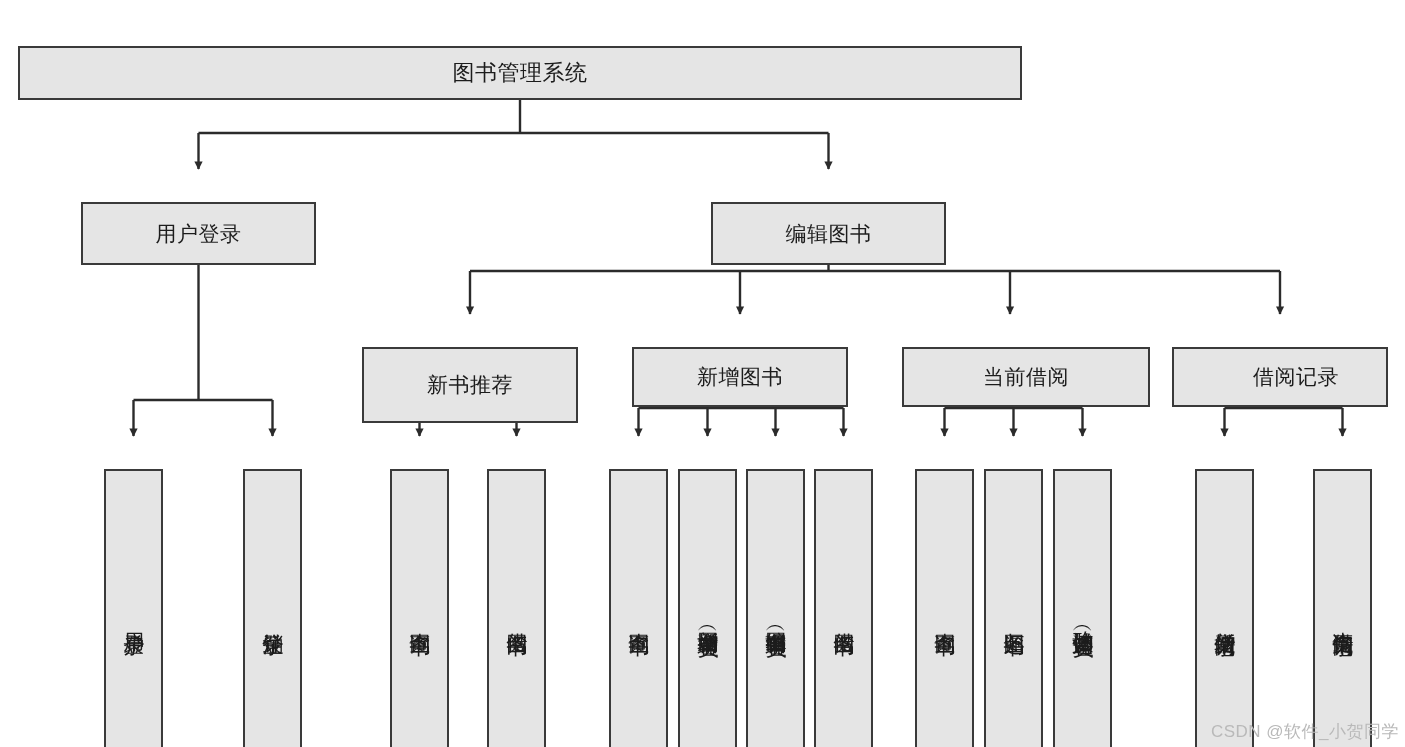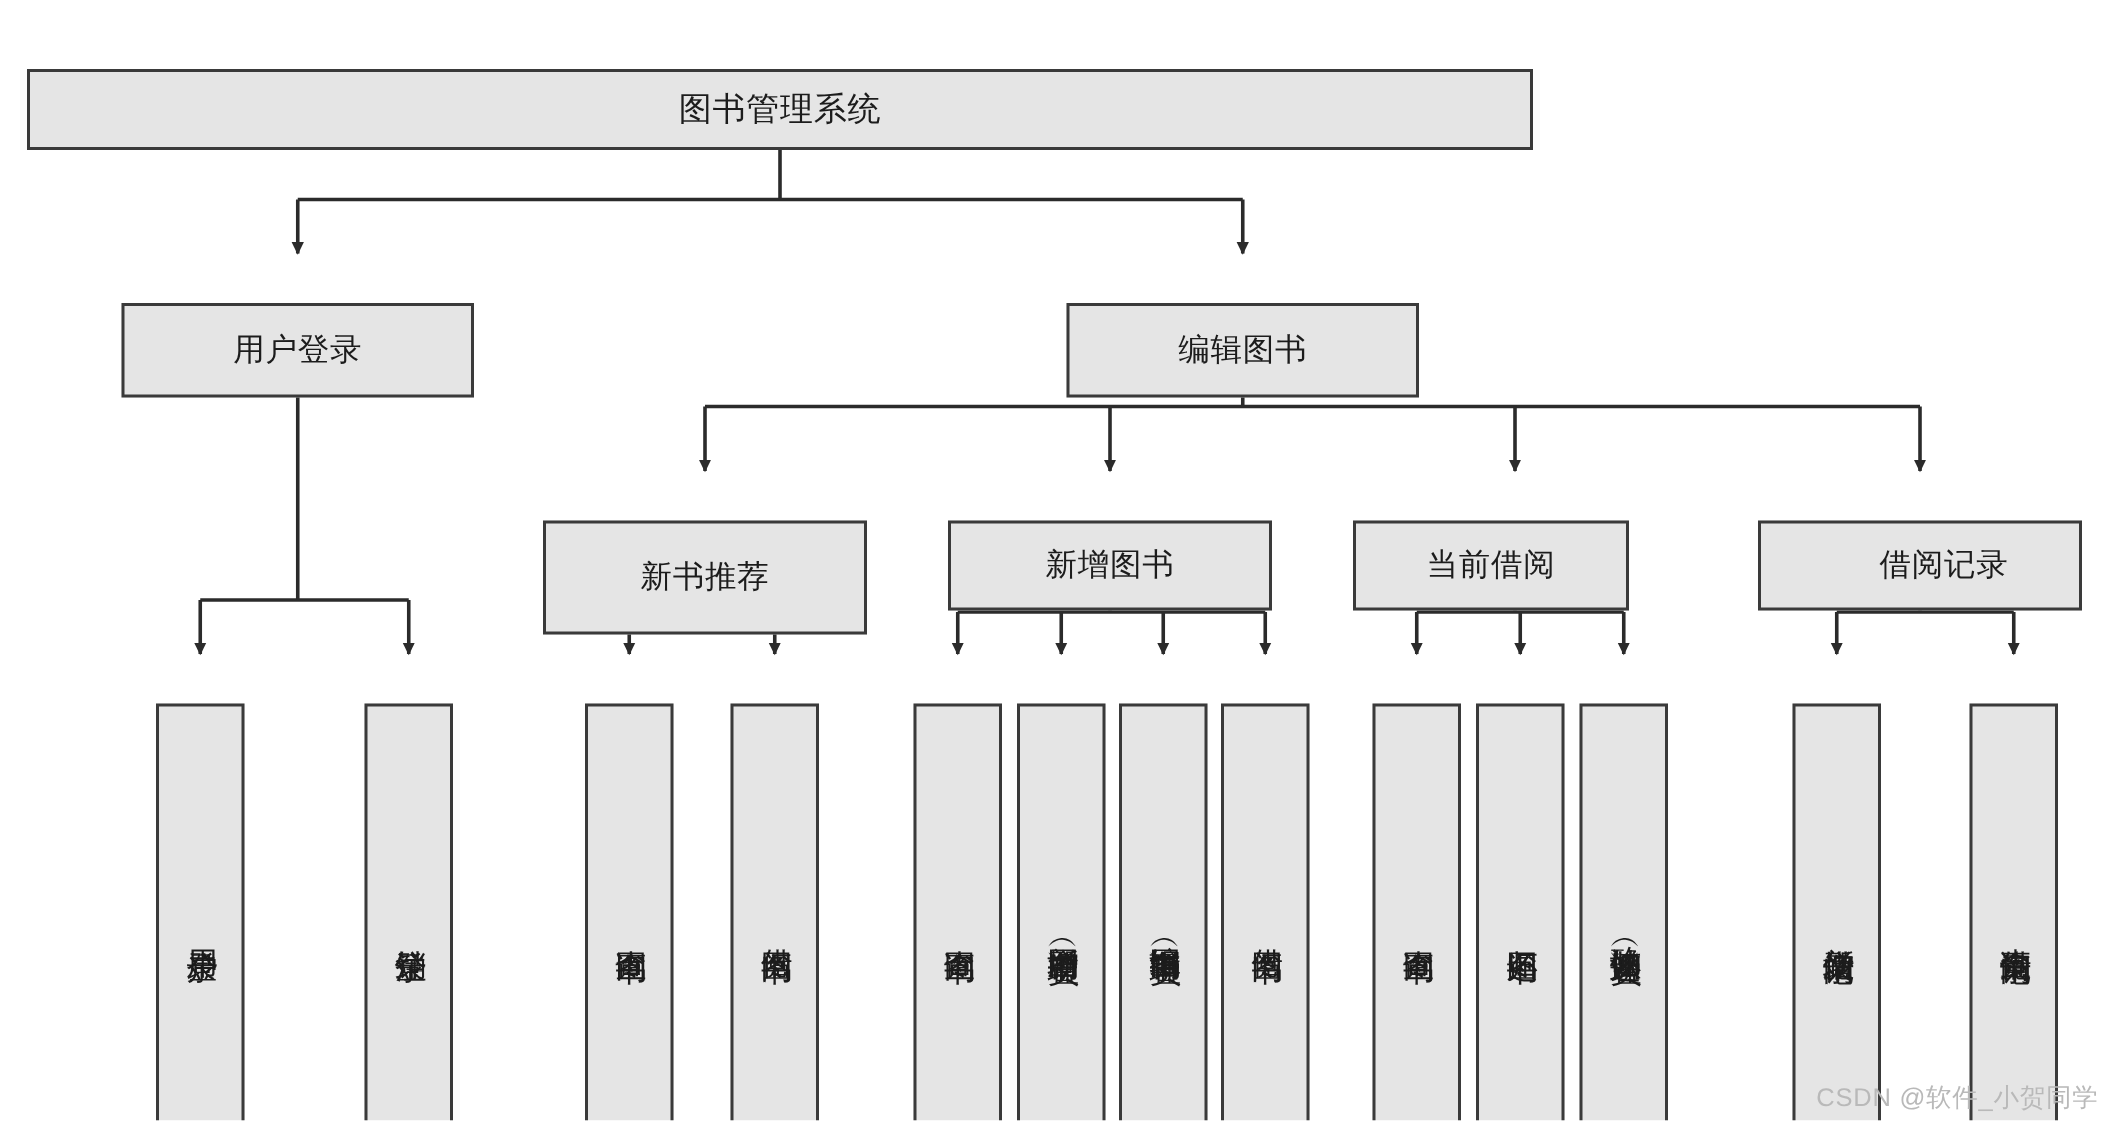--- a/index.html
+++ b/index.html
@@ -125,21 +125,21 @@
       </div>
       <div class="node horiz" style="left: 711px; top: 170px; width: 235px; height: 63px;">
         <span class="label">编辑图书</span>
       </div>
       <div class="node horiz" style="left: 362px; top: 315px; width: 216px; height: 76px;">
         <span class="label">新书推荐</span>
       </div>
       <div class="node horiz" style="left: 632px; top: 315px; width: 216px; height: 60px;">
         <span class="label">新增图书</span>
       </div>
-      <div class="node horiz" style="left: 902px; top: 315px; width: 184px; height: 60px;">
+      <div class="node horiz" style="left: 902px; top: 315px; width: 248px; height: 60px;">
         <span class="label">当前借阅</span>
       </div>
       <div class="node horiz" style="left: 1172px; top: 315px; width: 216px; height: 60px; padding-left: 32px;">
         <span class="label">借阅记录</span>
       </div>
       <div class="node vert" style="left: 104px; top: 437px; width: 59px; height: 298px;">
         <span class="label">用户登录</span>
       </div>
       <div class="node vert" style="left: 243px; top: 437px; width: 59px; height: 298px;">
         <span class="label">注销登录</span>

